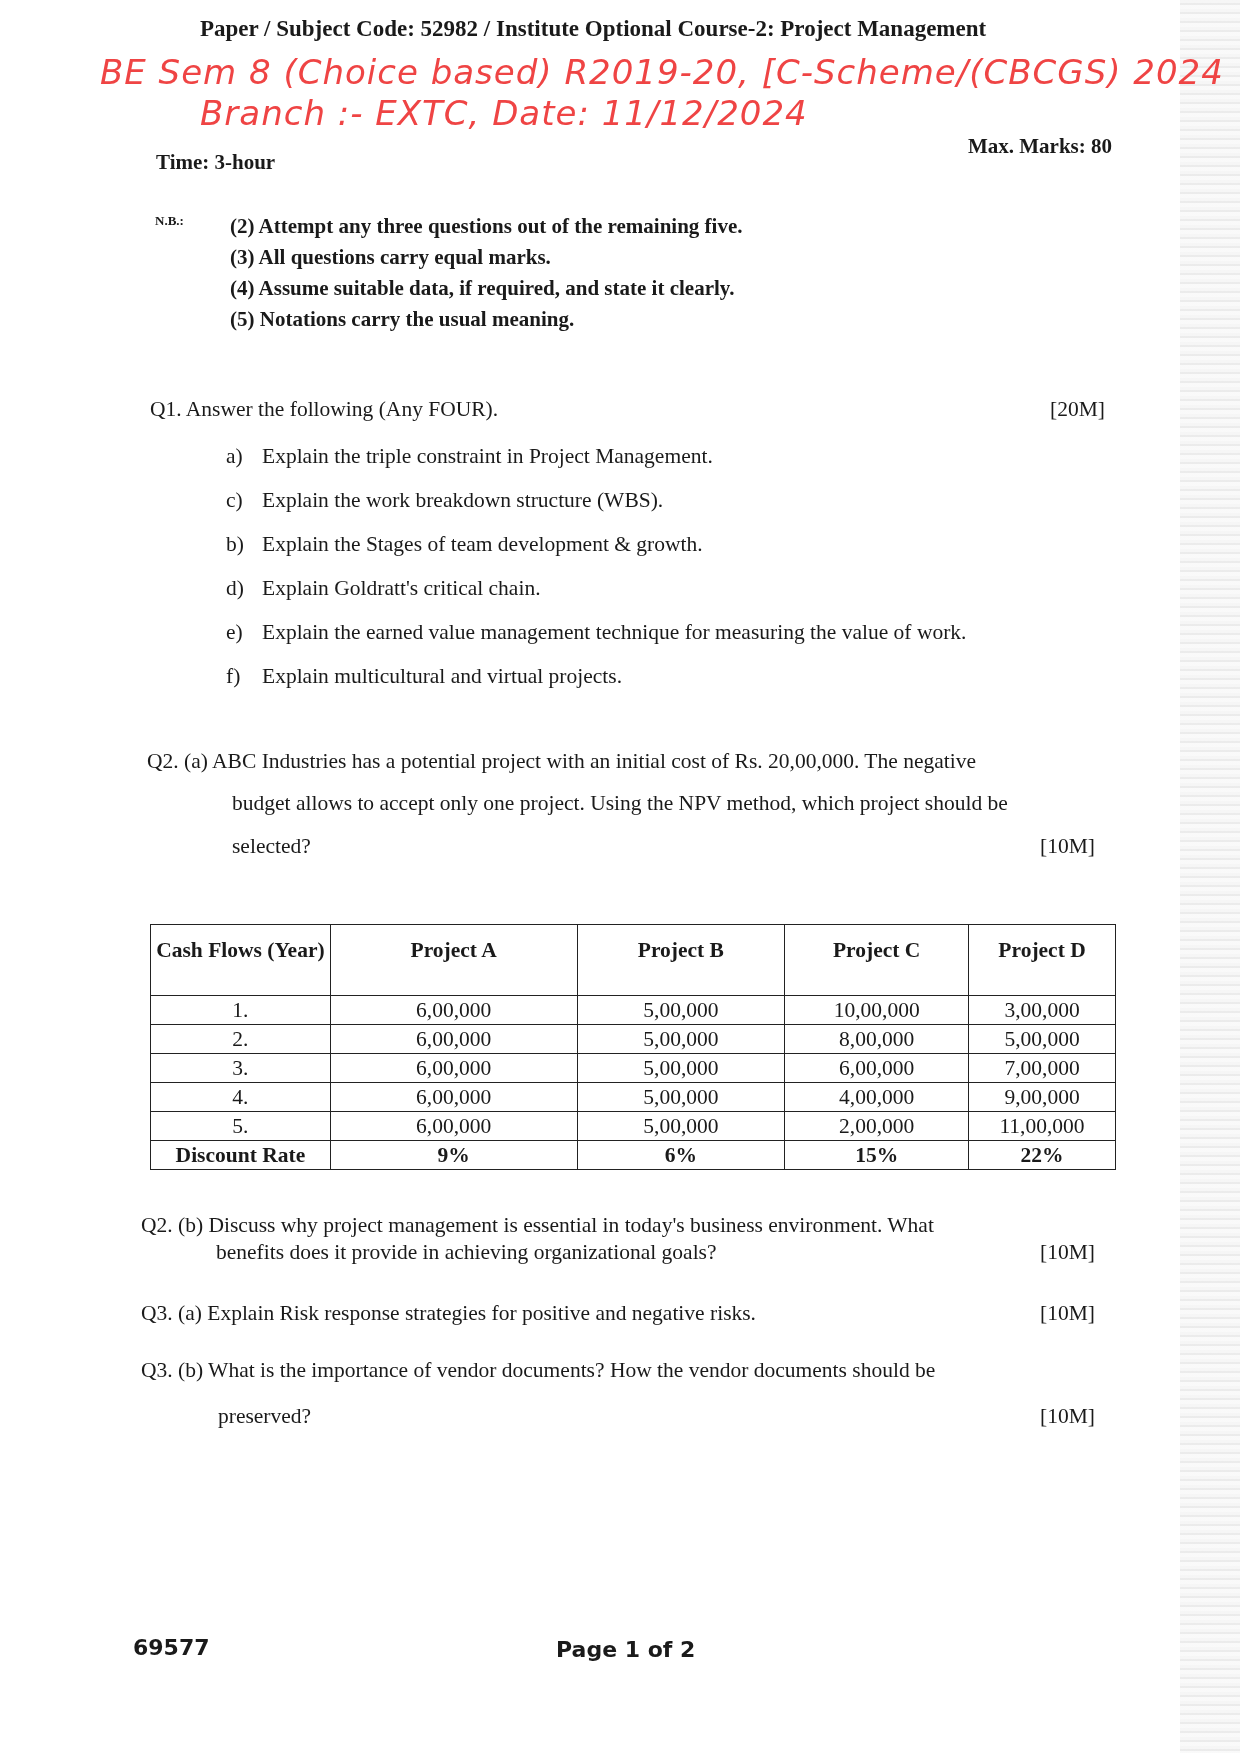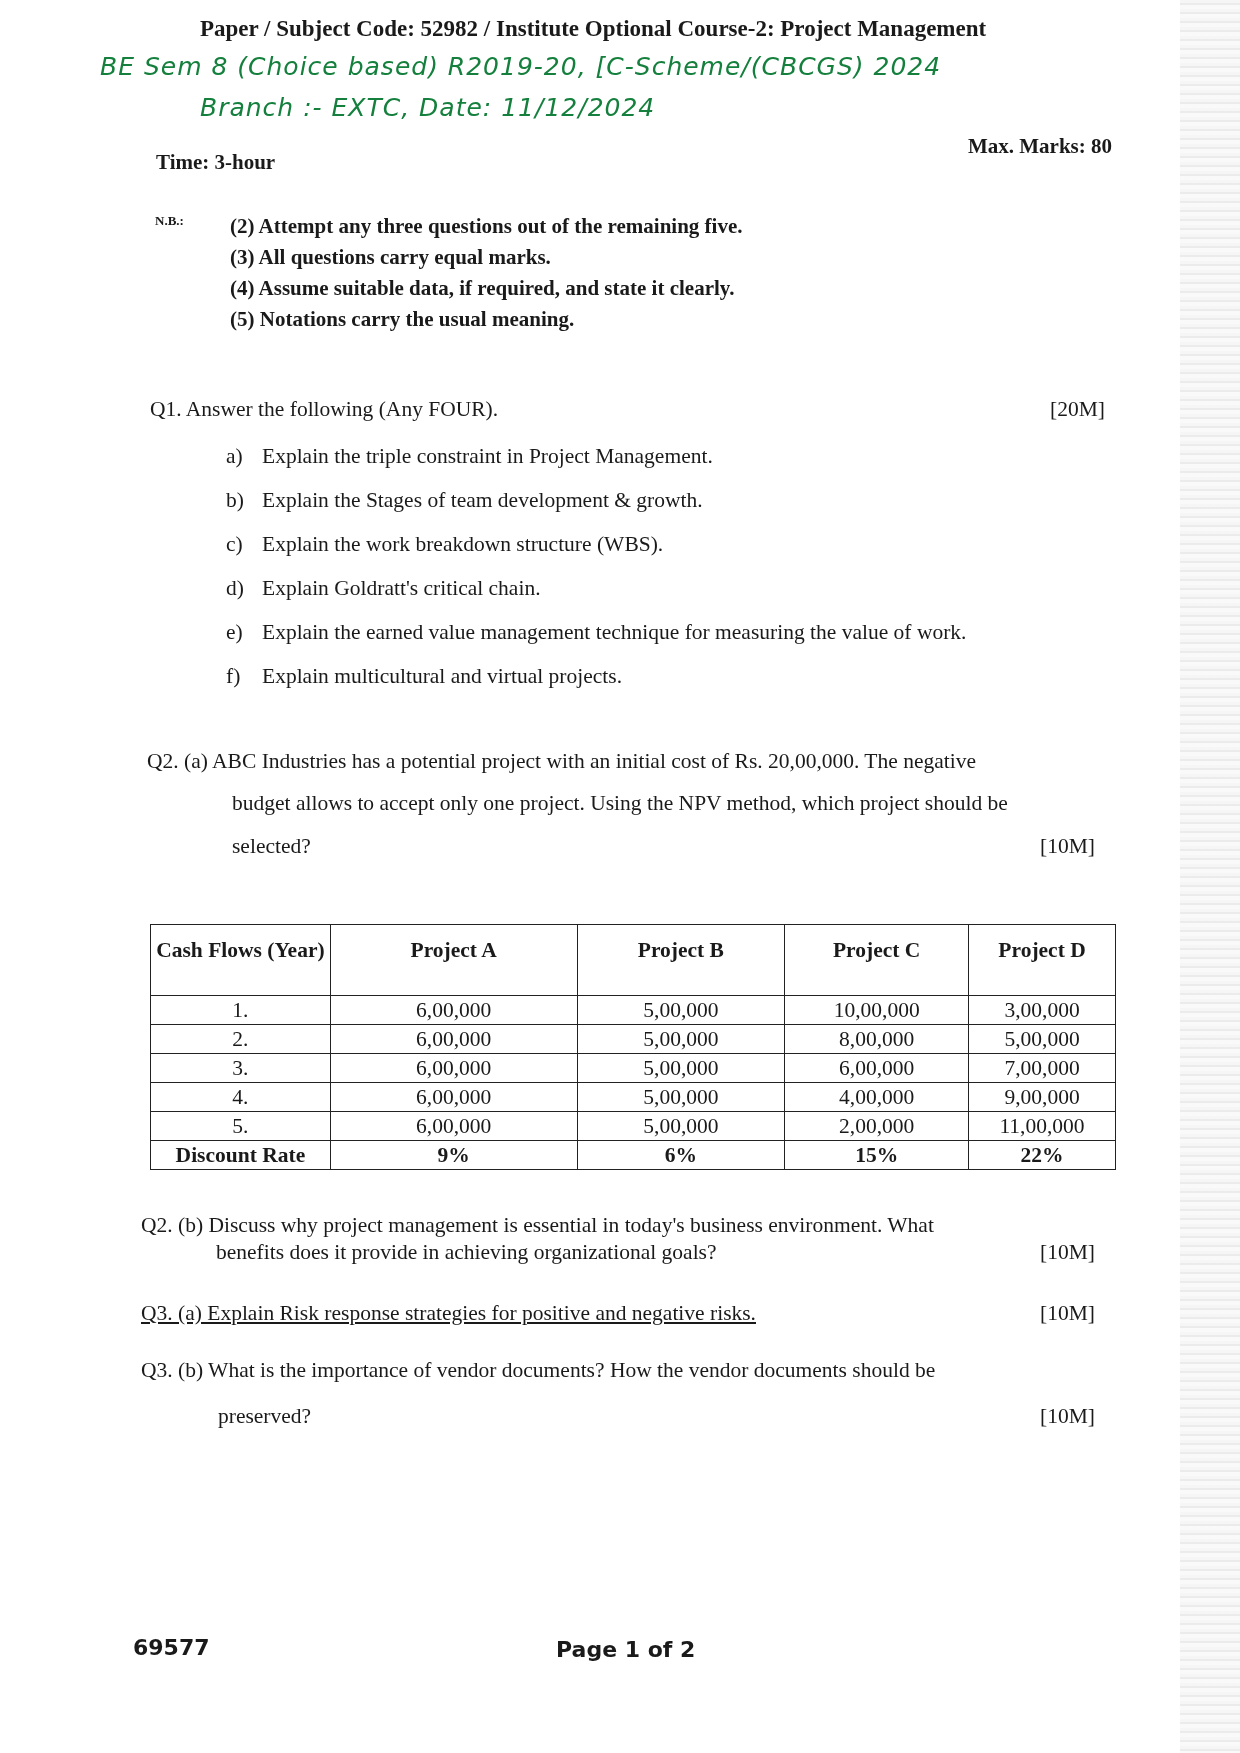--- a/index.html
+++ b/index.html
@@ -8,21 +8,21 @@
     background: #ffffff; color: #1a1a1a;
     font-family: "Liberation Serif", "DejaVu Serif", serif;
   }
   .scan-edge {
     position: absolute; right: 0; top: 0; width: 60px; height: 1753px;
     background: repeating-linear-gradient(180deg, #f2f2f2 0 3px, #e3e3e3 3px 5px, #f7f7f7 5px 9px);
     opacity: 0.7;
   }
   .abs { position: absolute; white-space: nowrap; }
   .header-title { left: 200px; top: 16px; font-size: 23px; font-weight: bold; }
-  .hand { font-family: "DejaVu Sans", sans-serif; font-style: italic; color: #15803d; font-size: 25px; letter-spacing: 1px; }
+  .hand { font-family: "DejaVu Sans", sans-serif; font-style: italic; color: #ef4444; font-size: 34px; letter-spacing: 1px; }
   .hand1 { left: 100px; top: 52px; }
   .hand2 { left: 200px; top: 93px; }
   .meta { font-size: 21px; font-weight: bold; text-align: right; }
   .time { left: 156px; top: 150px; }
   .marks { right: 128px; top: 134px; }
   .nb-label { left: 155px; top: 213px; font-size: 13px; font-weight: bold; }
   .nb-list { position: absolute; left: 230px; top: 211px; margin: 0; padding: 0; list-style: none; }
   .nb-list li { font-size: 21px; font-weight: bold; height: 31px; line-height: 31px; }
   .q-text { font-size: 21.5px; }
   .q1 { left: 150px; top: 397px; }
@@ -38,21 +38,21 @@
     position: absolute; left: 150px; top: 924px; width: 966px;
     border-collapse: collapse; font-size: 21.5px;
   }
   table.cf th, table.cf td { border: 1.5px solid #222; text-align: center; padding: 0; }
   table.cf th { font-weight: bold; height: 58px; vertical-align: top; padding-top: 12px; line-height: 26px; }
   table.cf td { height: 28px; line-height: 28px; }
   table.cf tr.rate td { font-weight: bold; }
   .q2b-1 { left: 141px; top: 1213px; }
   .q2b-2 { left: 216px; top: 1240px; }
   .q2b-marks { left: 1040px; top: 1240px; font-size: 21.5px; }
-  .q3a { left: 141px; top: 1301px; text-decoration: underline; }
+  .q3a { left: 141px; top: 1301px; }
   .q3a-marks { left: 1040px; top: 1301px; font-size: 21.5px; }
   .q3b-1 { left: 141px; top: 1358px; }
   .q3b-2 { left: 218px; top: 1404px; }
   .q3b-marks { left: 1040px; top: 1404px; font-size: 21.5px; }
   .footer { font-family: "DejaVu Sans", sans-serif; font-weight: bold; font-size: 22px; }
   .foot-code { left: 133px; top: 1635px; }
   .foot-page { left: 556px; top: 1637px; }
 </style>
 </head>
 <body>
@@ -71,22 +71,22 @@
   <li>(2) Attempt any three questions out of the remaining five.</li>
   <li>(3) All questions carry equal marks.</li>
   <li>(4) Assume suitable data, if required, and state it clearly.</li>
   <li>(5) Notations carry the usual meaning.</li>
 </ul>
 
 <div class="abs q-text q1">Q1. Answer the following (Any FOUR).</div>
 <div class="abs q1-marks">[20M]</div>
 <ul class="sub-list">
   <li><span class="lbl">a)</span><span>Explain the triple constraint in Project Management.</span></li>
+  <li><span class="lbl">c)</span><span>Explain the work breakdown structure (WBS).</span></li>
   <li><span class="lbl">b)</span><span>Explain the Stages of team development &amp; growth.</span></li>
-  <li><span class="lbl">c)</span><span>Explain the work breakdown structure (WBS).</span></li>
   <li><span class="lbl">d)</span><span>Explain Goldratt's critical chain.</span></li>
   <li><span class="lbl">e)</span><span>Explain the earned value management technique for measuring the value of work.</span></li>
   <li><span class="lbl">f)</span><span>Explain multicultural and virtual projects.</span></li>
 </ul>
 
 <div class="abs q-text q2a-1">Q2. (a) ABC Industries has a potential project with an initial cost of Rs. 20,00,000. The negative</div>
 <div class="abs q-text q2a-2">budget allows to accept only one project. Using the NPV method, which project should be</div>
 <div class="abs q-text q2a-3">selected?</div>
 <div class="abs q2a-marks">[10M]</div>
 

